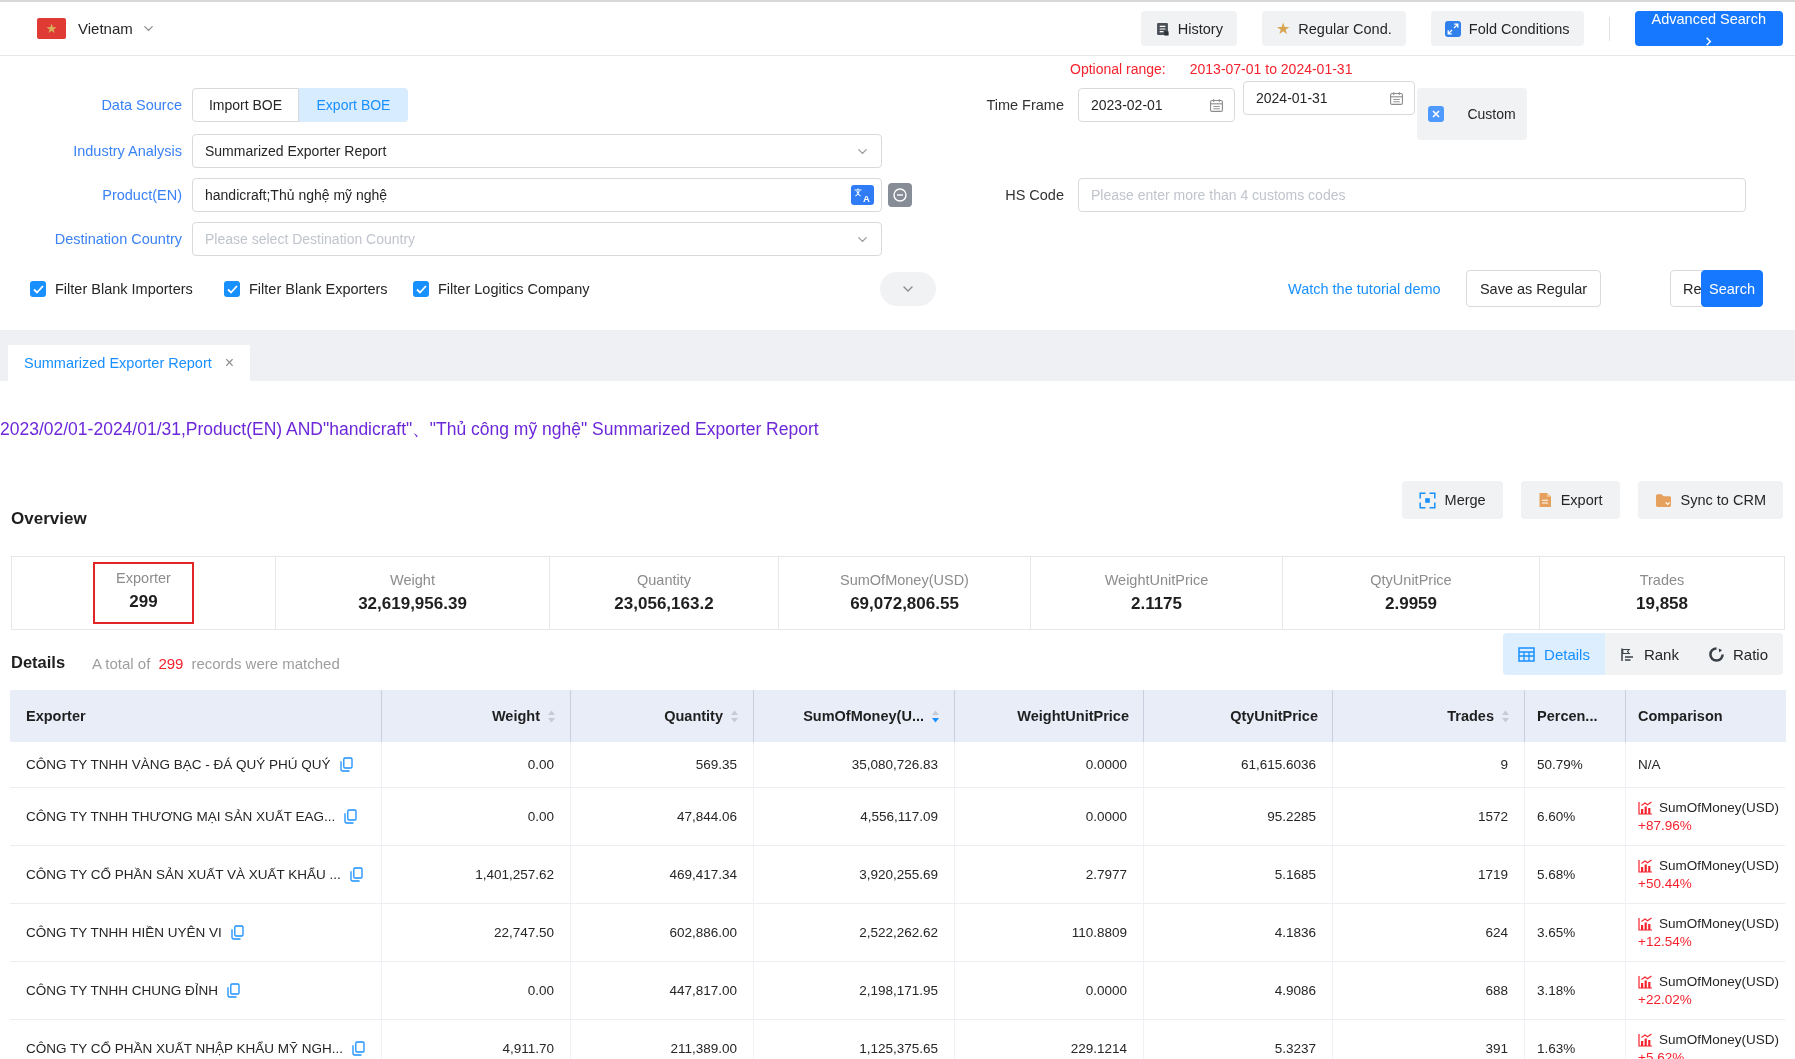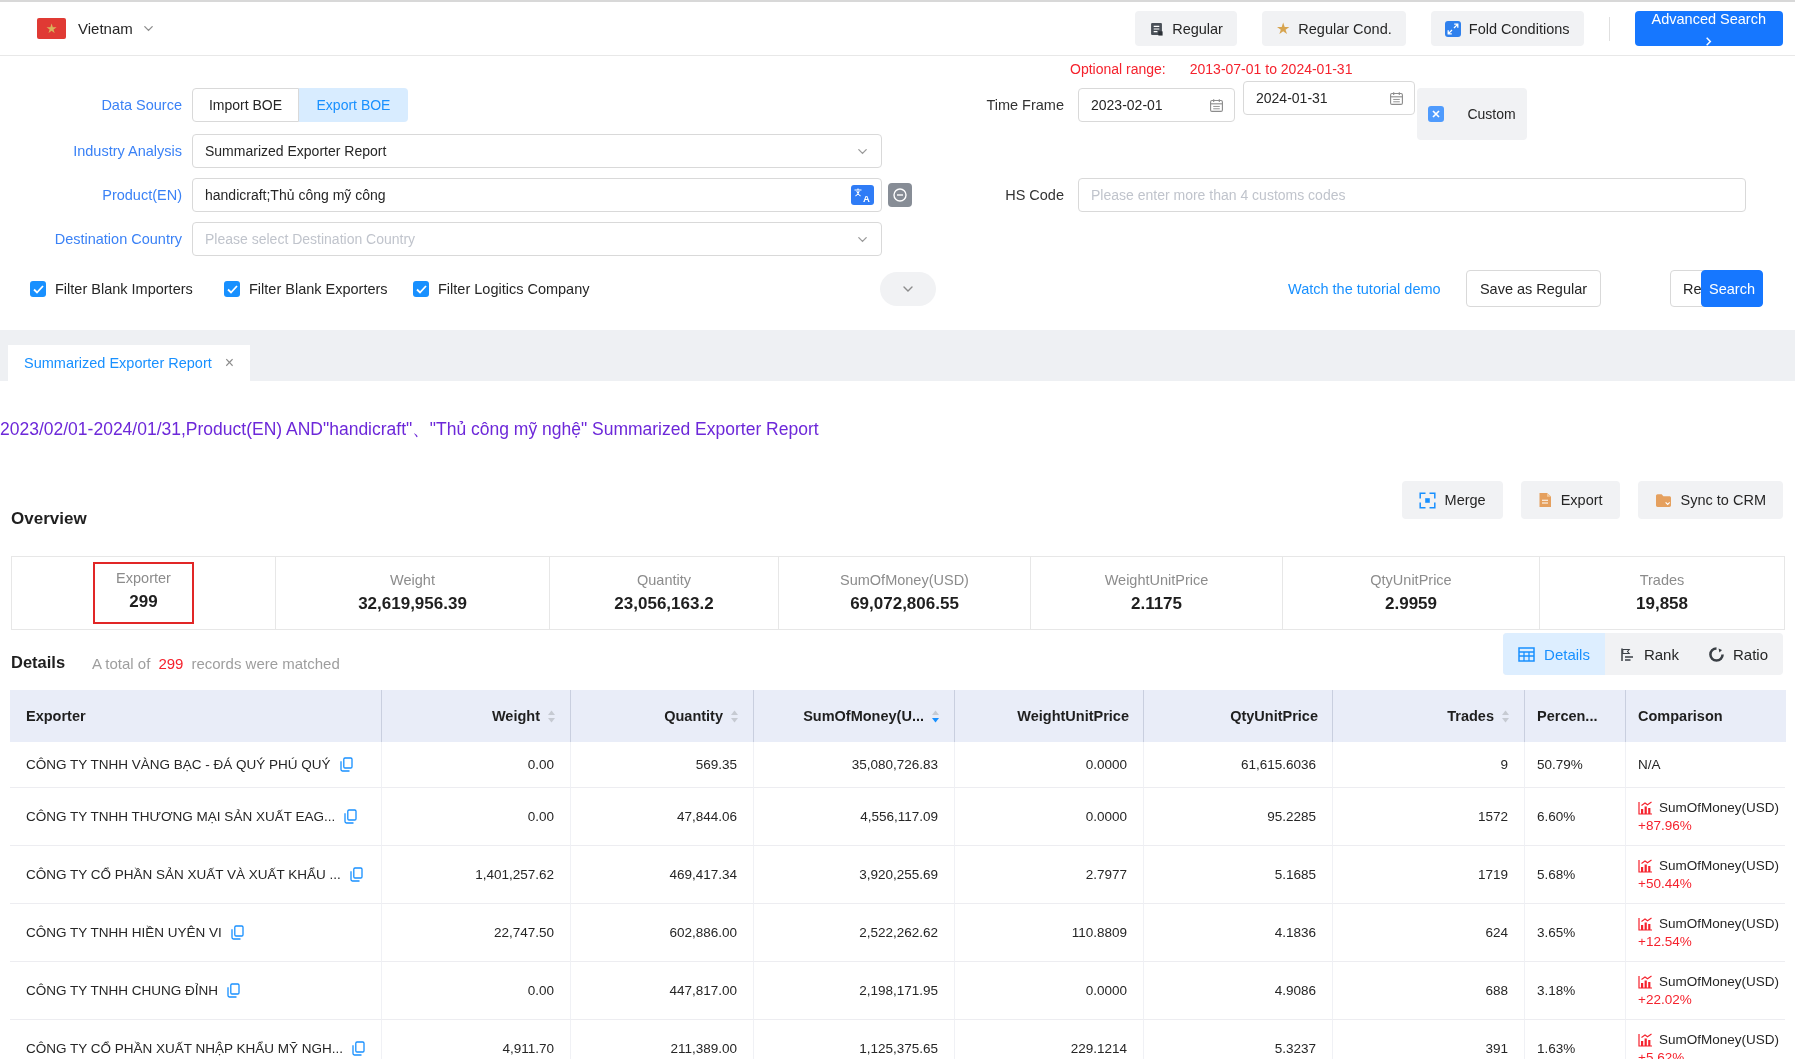--- a/index.html
+++ b/index.html
@@ -133,21 +133,21 @@
     </span>
     <div class="topbar-right">
       <div class="tb-btn">
         <span class="icon">
           <svg width="15" height="16" viewBox="0 0 16 16">
               <rect x="2.2" y="1.5" width="11.6" height="13" rx="1.2" fill="#4a5058"></rect>
               <path d="M5 5.2h6M5 8h6M5 10.8h4" stroke="#fff" stroke-width="1.2"></path>
               <rect x="10" y="10.5" width="4.5" height="4.5" fill="#2b3036"></rect>
             </svg>
         </span>
-        <span>Regular</span>
+        <span>History</span>
       </div>
       <div class="tb-btn">
         <span class="icon" style="color:#d7a44f;font-size:16px;line-height:1;">★</span>
         <span>Regular Cond.</span>
       </div>
       <div class="tb-btn">
         <span class="icon">
           <svg width="16" height="16" viewBox="0 0 16 16">
               <rect width="16" height="16" rx="3" fill="#2f80ed"></rect>
               <path d="M9.2 3.2h3.6v3.6M12.6 3.4 9 7M6.8 12.8H3.2V9.2M3.4 12.6 7 9" stroke="#fff" stroke-width="1.3" fill="none"></path>
@@ -215,21 +215,21 @@
       <span>Summarized Exporter Report</span>
       <span class="chevr icon">
         <svg width="13" height="13" viewBox="0 0 14 14">
             <path d="M3 5l4 4 4-4" fill="none" stroke="#999" stroke-width="1.4" stroke-linecap="round"></path>
           </svg>
       </span>
     </div>
 
     <div class="f-label" style="top:120px;">Product(EN)</div>
     <div class="box sel product">
-      <span>handicraft;Thủ công mỹ công</span>
+      <span>handicraft;Thủ nghệ mỹ nghệ</span>
       <span class="ticon icon">
         <svg width="23" height="20" viewBox="0 0 23 20">
             <rect width="23" height="20" rx="3" fill="#2f7cf6"></rect>
             <path d="M3.5 5h7M7 3.5V5M4.5 11c1.8-1 3.3-2.8 3.6-5M5.8 6c.5 2.2 2 4 3.7 5" stroke="#fff" stroke-width="1.1" fill="none"></path>
             <text x="12" y="17" font-size="9.5" font-weight="bold" fill="#fff" font-family="Liberation Sans, sans-serif">A</text>
           </svg>
       </span>
     </div>
     <span class="exclude-btn icon">
       <svg width="24" height="24" viewBox="0 0 24 24">

